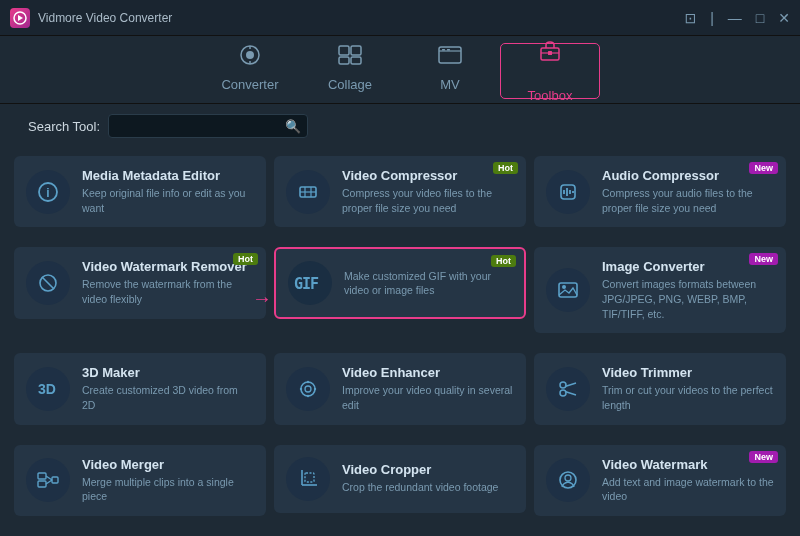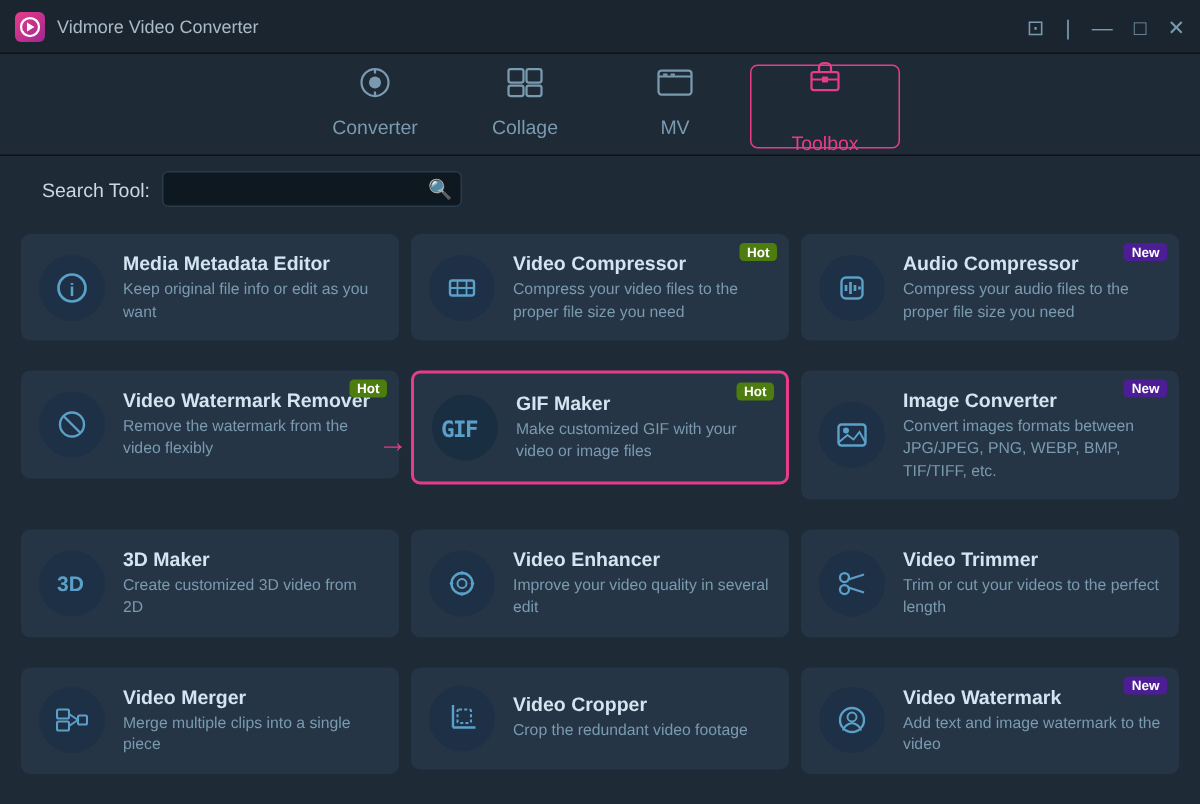--- a/index.html
+++ b/index.html
@@ -185,21 +185,21 @@
       position: absolute;
       top: 6px;
       right: 8px;
       font-size: 9px;
       font-weight: bold;
       padding: 1px 5px;
       border-radius: 3px;
       color: white;
     }
     .badge-hot { background: #4d7c0f; }
-    .badge-new { background: #4c1d95; }
+    .badge-new { background: #a21caf; }
 
     
     .arrow-indicator {
       position: absolute;
       left: -22px;
       top: 50%;
       transform: translateY(-50%);
       color: #e83c8a;
       font-size: 18px;
     }
@@ -351,21 +351,20 @@
     </div>
     <div class="tool-card-wrap" style="position: relative;">
       <div class="arrow-indicator" style="position: absolute; left: -22px; top: 50%; transform: translateY(-50%); color: rgb(232, 60, 138); font-size: 20px; font-weight: bold;">→</div>
       <div class="tool-card highlighted">
         <div class="tool-icon-wrap gif-style">
           <svg width="36" height="22" viewBox="0 0 36 22">
             <text x="2" y="17" fill="#5ba0c8" font-size="15" font-weight="bold" font-family="monospace">GIF</text>
           </svg>
         </div>
         <div class="tool-text">
-          <div class="tool-name">GIF Maker</div>
           <div class="tool-desc">Make customized GIF with your video or image files</div>
         </div>
         <span class="badge badge-hot">Hot</span>
       </div>
     </div>
     <div class="tool-card-wrap" style="position: relative;">
       <div class="tool-card">
         <div class="tool-icon-wrap">
           <svg width="22" height="22" viewBox="0 0 22 22">
             <rect x="2" y="4" width="18" height="14" rx="2" fill="none" stroke="#5ba0c8" stroke-width="1.6"></rect>

